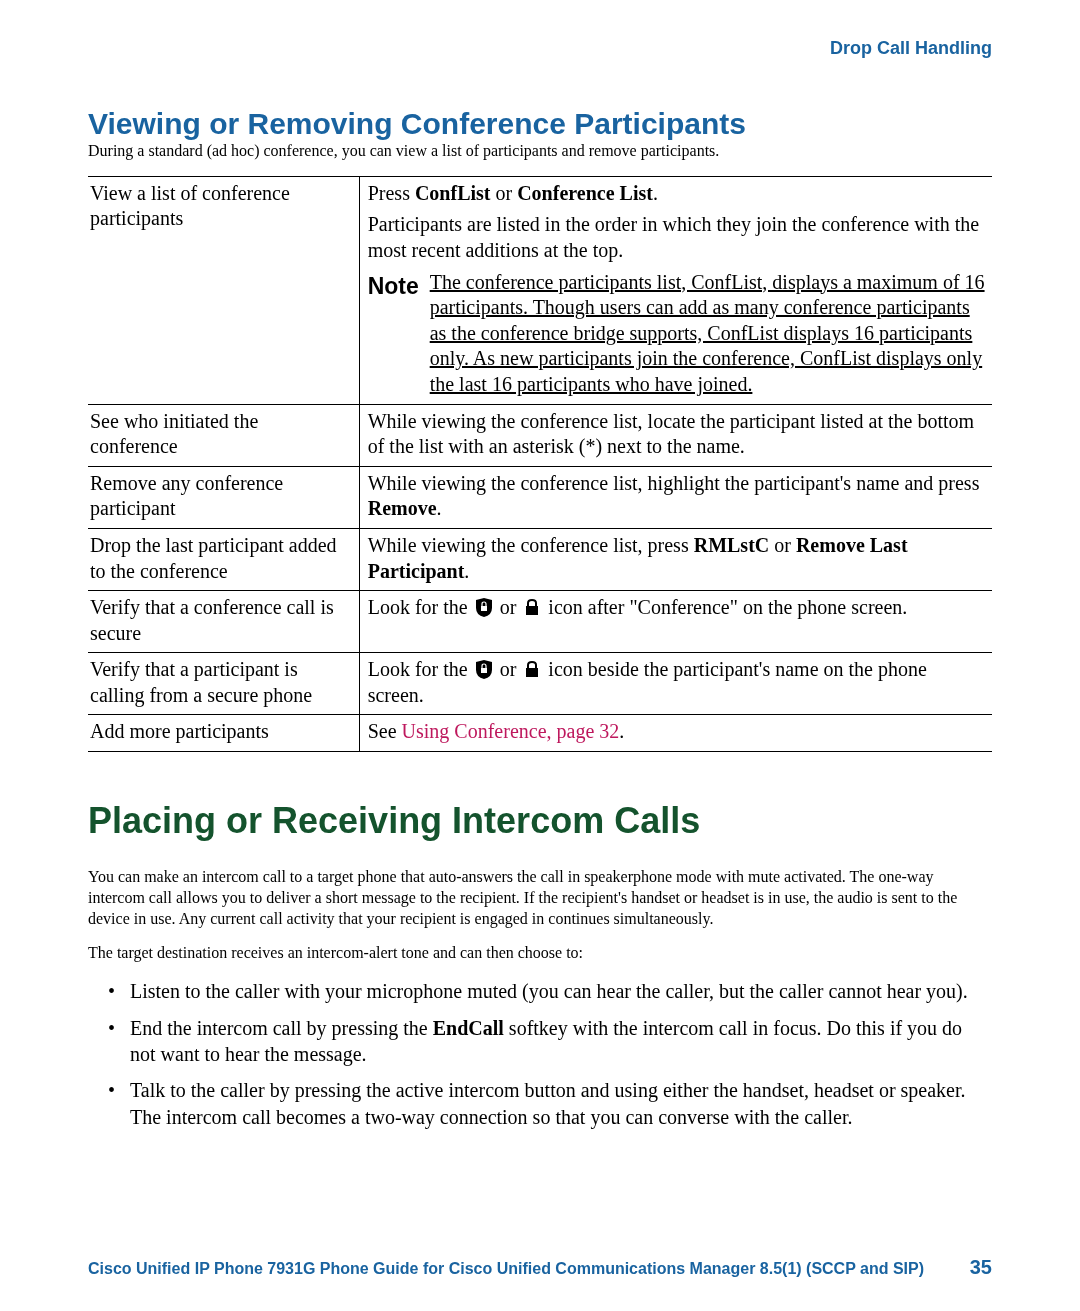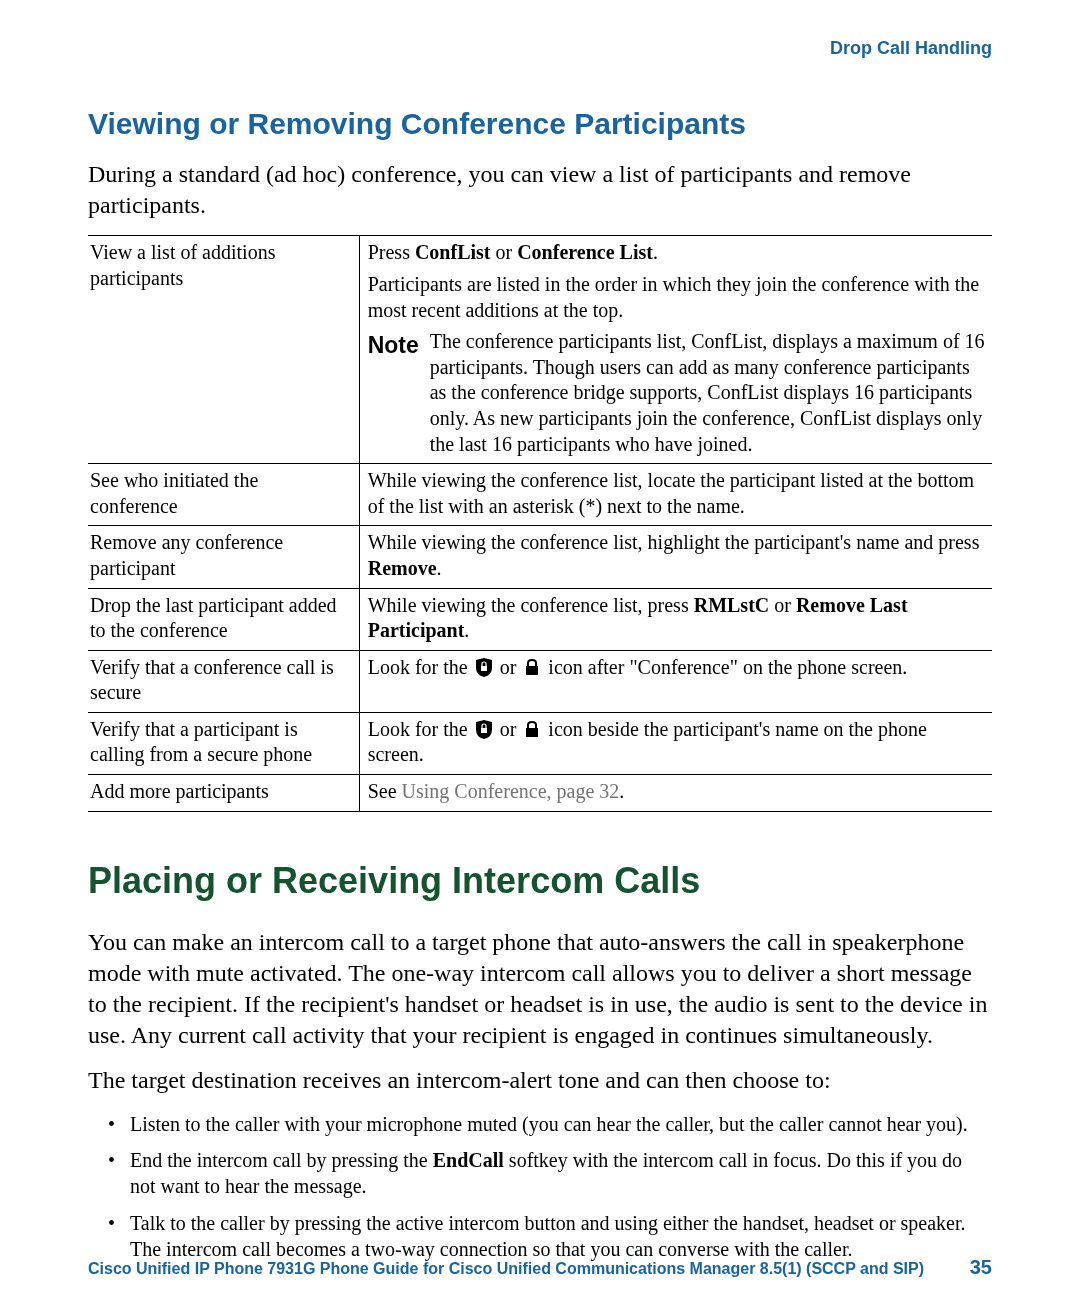--- a/index.html
+++ b/index.html
@@ -18,32 +18,31 @@
     font-family: Arial, Helvetica, sans-serif;
     font-weight: bold;
     font-size: 18px;
     margin-bottom: 48px;
   }
   h2.section-h {
     color: #1963a0;
     font-family: Arial, Helvetica, sans-serif;
     font-weight: bold;
     font-size: 30px;
-    margin-bottom: 18px;
   }
   h1.section-h {
     color: #14532d;
     font-family: Arial, Helvetica, sans-serif;
     font-weight: bold;
     font-size: 36px;
     margin-top: 48px;
     margin-bottom: 25px;
   }
   p.body {
-    font-size: 24px;
+    font-size: 16px;
     line-height: 1.3;
     margin-bottom: 14px;
   }
   table {
     width: 100%;
     border-collapse: collapse;
     font-size: 20px;
     margin-top: 6px;
   }
   table tr { border-top: 1px solid #000; }
@@ -63,23 +62,23 @@
   .cell-para:last-child { margin-bottom: 0; }
   .note-block { display: flex; }
   .note-label {
     font-family: Arial, Helvetica, sans-serif;
     font-weight: bold;
     font-size: 23px;
     width: 62px;
     flex-shrink: 0;
     padding-top: 2px;
   }
-  .note-body { flex: 1; }
+  .note-body { flex: 1; text-decoration: underline; }
   .bold { font-weight: bold; }
-  .link { color: #737373; }
+  .link { color: #be185d; }
   ul.bullets {
     list-style: none;
     padding-left: 42px;
     font-size: 20px;
   }
   ul.bullets li {
     position: relative;
     margin-bottom: 10px;
     line-height: 1.32;
   }
@@ -114,21 +113,21 @@
 <body>
 
 <div class="breadcrumb">Drop Call Handling</div>
 
 <h2 class="section-h">Viewing or Removing Conference Participants</h2>
 <p class="body">During a standard (ad hoc) conference, you can view a list of participants and remove participants.</p>
 
 <table>
   <tbody>
       <tr>
-    <td>View a list of additions participants</td>
+    <td>View a list of conference participants</td>
     <td>
       <div class="cell-para">
         <span>Press </span><span class="bold">ConfList</span><span> or </span><span class="bold">Conference List</span><span>.</span>
       </div>
       <div class="cell-para">Participants are listed in the order in which they join the conference with the most recent additions at the top.</div>
       <div class="note-block">
         <div class="note-label">Note</div>
         <div class="note-body">The conference participants list, ConfList, displays a maximum of 16 participants. Though users can add as many conference participants as the conference bridge supports, ConfList displays 16 participants only. As new participants join the conference, ConfList displays only the last 16 participants who have joined.</div>
       </div>
     </td>

